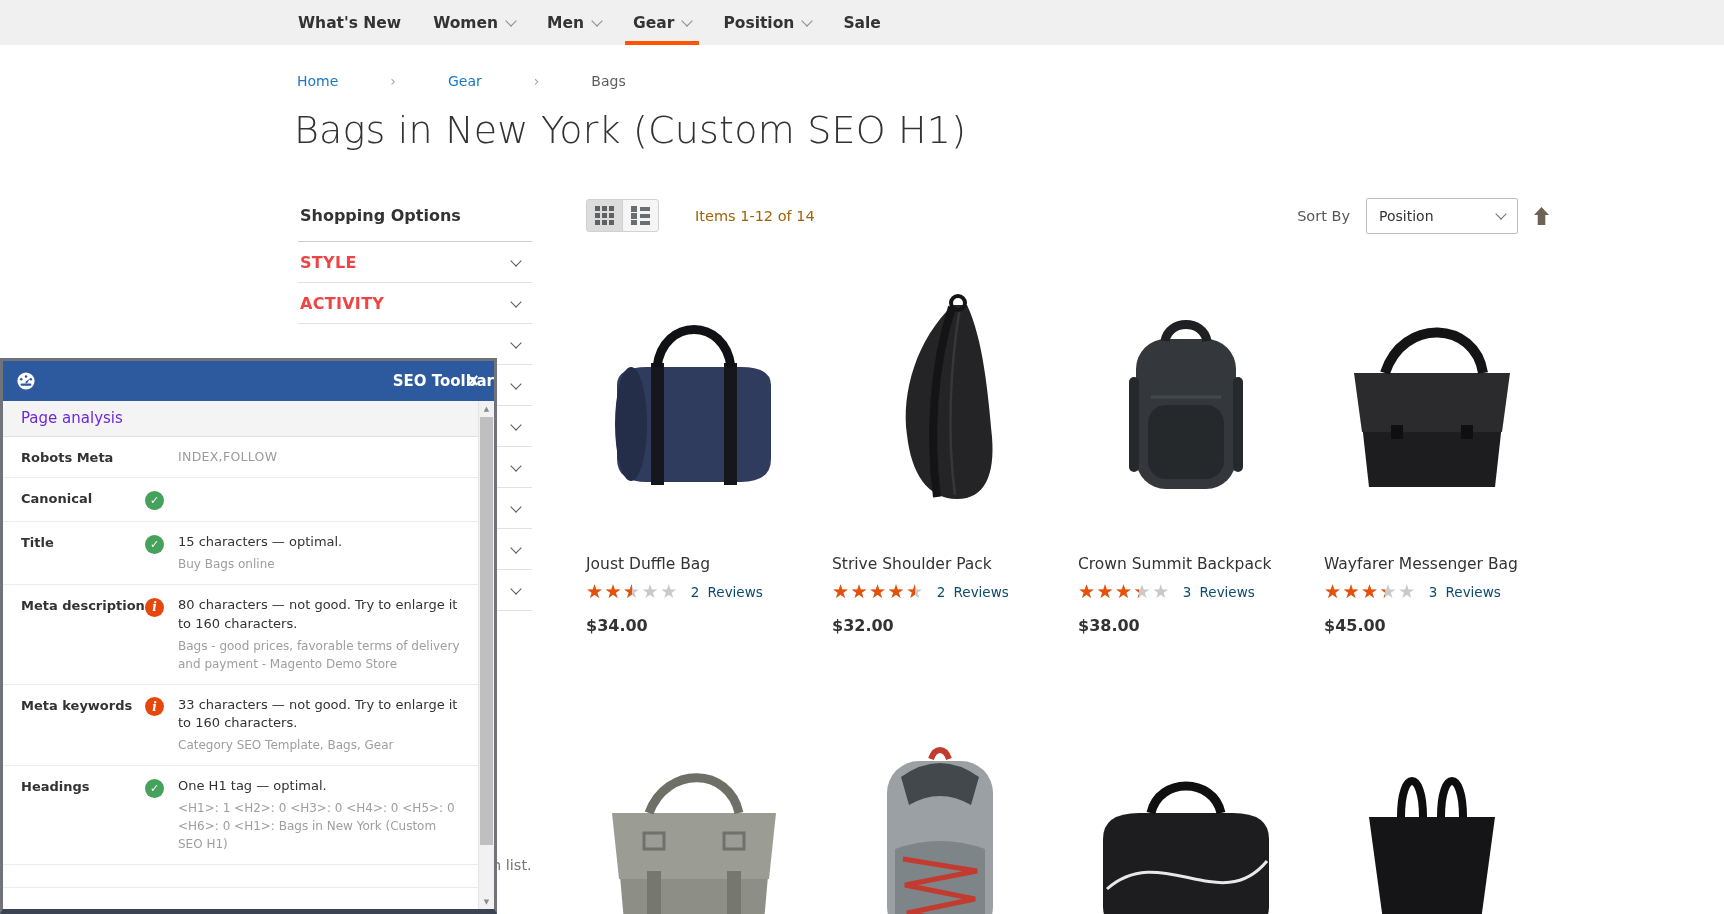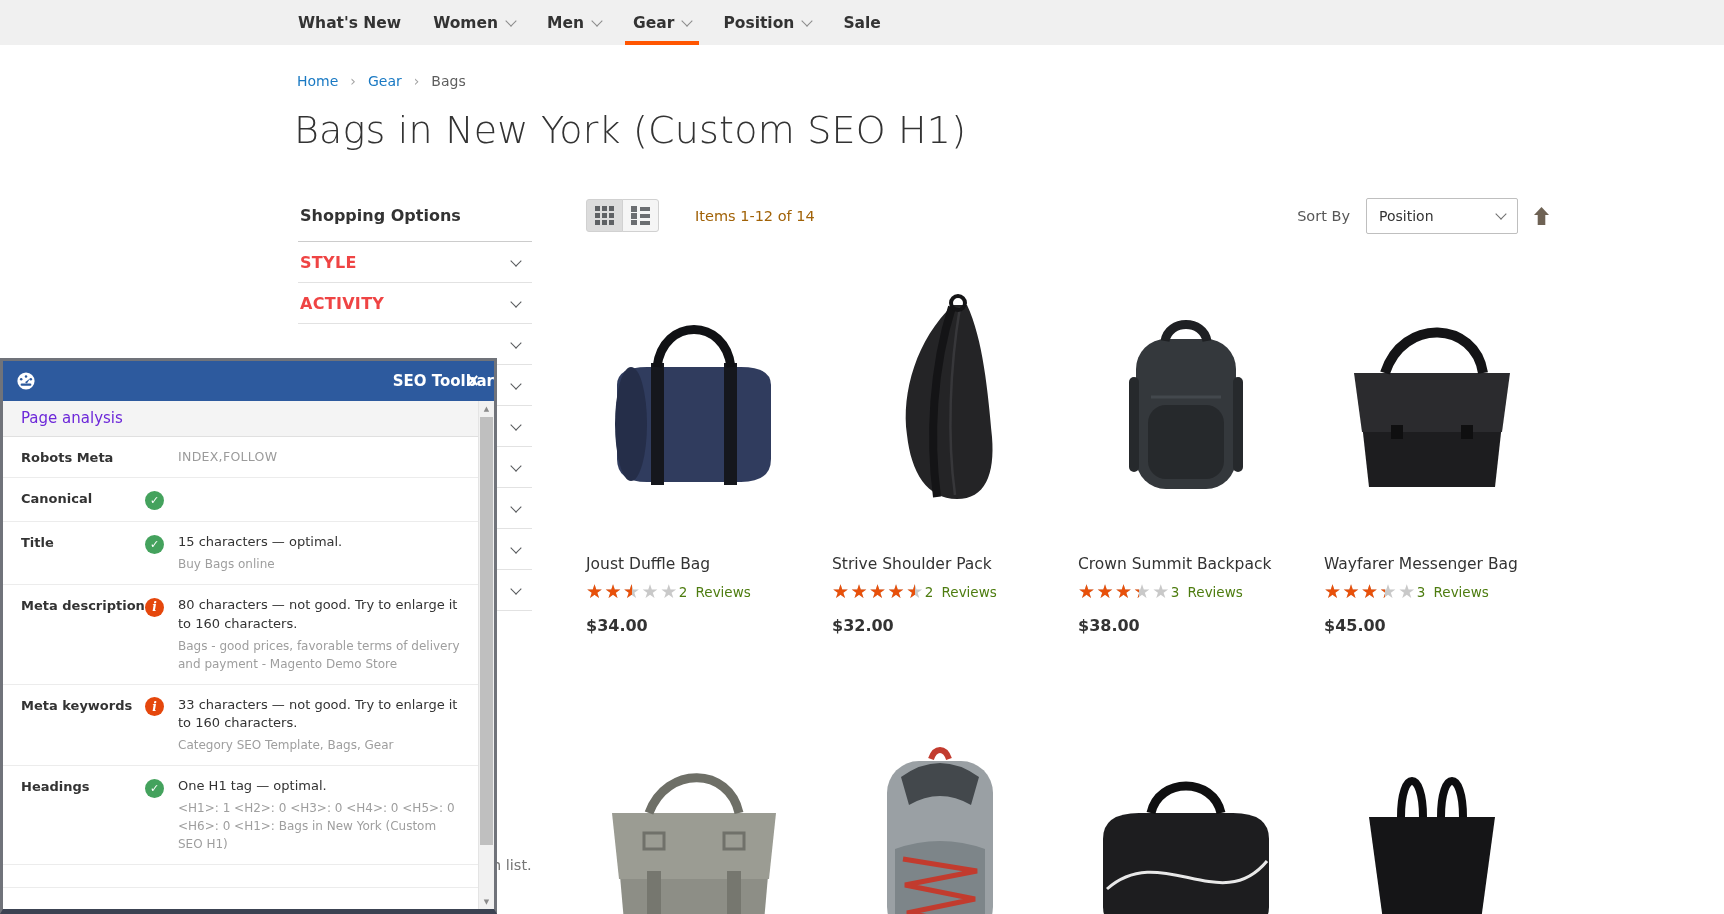--- a/index.html
+++ b/index.html
@@ -9,21 +9,21 @@
   
   .topnav { position:absolute; left:0; top:0; width:1724px; height:45px; background:#f0f0f0; }
   .topnav .nav-inner { display:flex; height:45px; padding-left:282px; }
   .nav-item { display:flex; align-items:center; padding:0 16px; height:45px;
     font-size:15.5px; font-weight:bold; color:#333; cursor:pointer; position:relative; }
   .nav-item.active::after { content:""; position:absolute; left:8px; right:8px; bottom:0; height:4px; background:#ff5501; }
   .chev { width:8px; height:8px; border-right:1.8px solid #8b8b8b; border-bottom:1.8px solid #8b8b8b;
     transform:rotate(45deg); display:inline-block; margin-left:9px; margin-top:-4px; }
 
   
-  .breadcrumb { position:absolute; left:297px; top:73px; font-size:14px; display:flex; align-items:center; }
+  .breadcrumb { position:absolute; left:297px; top:73px; font-size:14px; display:flex; align-items:center;gap:40px; }
   .breadcrumb a { color:#1979c3; text-decoration:none; cursor:pointer; }
   .bc-sep { color:#a3a3a3; margin:0 12px; font-size:14px; }
   .bc-current { color:#5e5e5e; }
 
   
   .page-title { position:absolute; left:294px; top:108px; font-size:38px; font-weight:300; color:#333; letter-spacing:.2px; }
 
   
   .sidebar { position:absolute; left:298px; top:202px; width:234px; }
   .shopopts { font-size:16px; font-weight:bold; color:#333; padding:4px 0 16px 2px; border-bottom:1px solid #ccc; }
@@ -51,21 +51,21 @@
 
   
   .pgrid { position:absolute; left:586px; top:287px; width:964px; display:grid;
     grid-template-columns:repeat(4,215px); column-gap:31px; row-gap:86px; }
   .card { display:flex; flex-direction:column; }
   .pimg { height:258px; display:flex; align-items:center; justify-content:center; cursor:pointer; }
   .pname { font-size:15.5px; color:#333; text-decoration:none; margin-top:10px; cursor:pointer; }
   .prating { display:flex; align-items:center; margin-top:9px; }
   .stars { position:relative; font-size:19px; letter-spacing:1.5px; color:#c9c9c9; line-height:1; }
   .stars .fill { position:absolute; left:0; top:0; overflow:hidden; white-space:nowrap; color:#e8500a; }
-  .reviews { font-size:13.5px; color:#4d7c0f; text-decoration:none; margin-left:0; word-spacing:4px; cursor:pointer; }
+  .reviews { font-size:13.5px; color:#0c4a6e; text-decoration:none; margin-left:12px; word-spacing:4px; cursor:pointer; }
   .pprice { font-size:16px; font-weight:bold; color:#333; margin-top:15px; }
 
   
   .seo-panel { position:absolute; left:0; top:358px; width:497px; height:556px; background:#fff;
     border:3px solid #70737a; border-bottom:5px solid #3c4352; z-index:20; }
   .seo-header { position:relative; height:40px; background:#2d5a9e; display:flex; align-items:center; }
   .seo-gauge { position:absolute; left:13px; top:10px; }
   .seo-title { width:100%; text-align:right; color:#fff; font-size:15px; font-weight:bold; }
   .seo-close { position:absolute; right:14px; top:8px; color:#fff; font-size:17px; font-weight:bold; cursor:pointer; line-height:1.3; }
   .seo-body { position:absolute; top:40px; left:0; right:0; bottom:0; overflow:hidden; }

